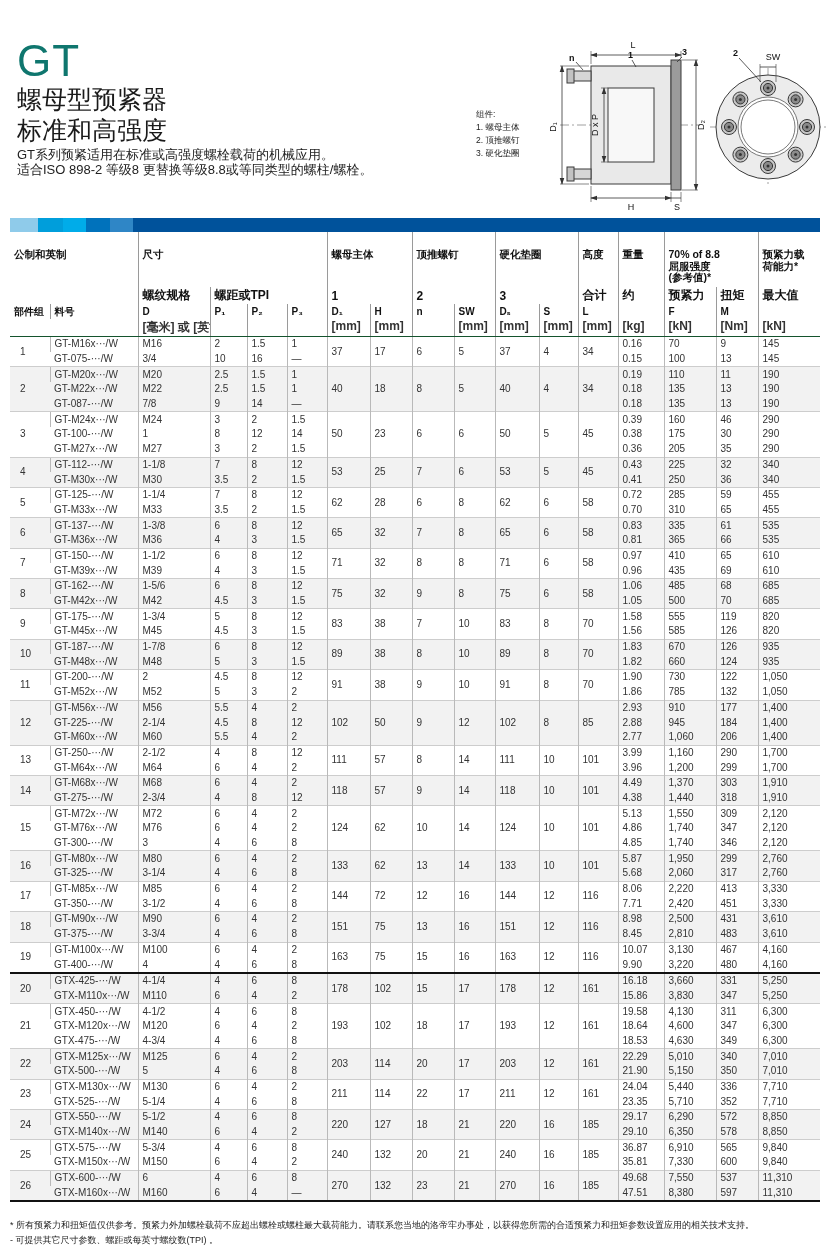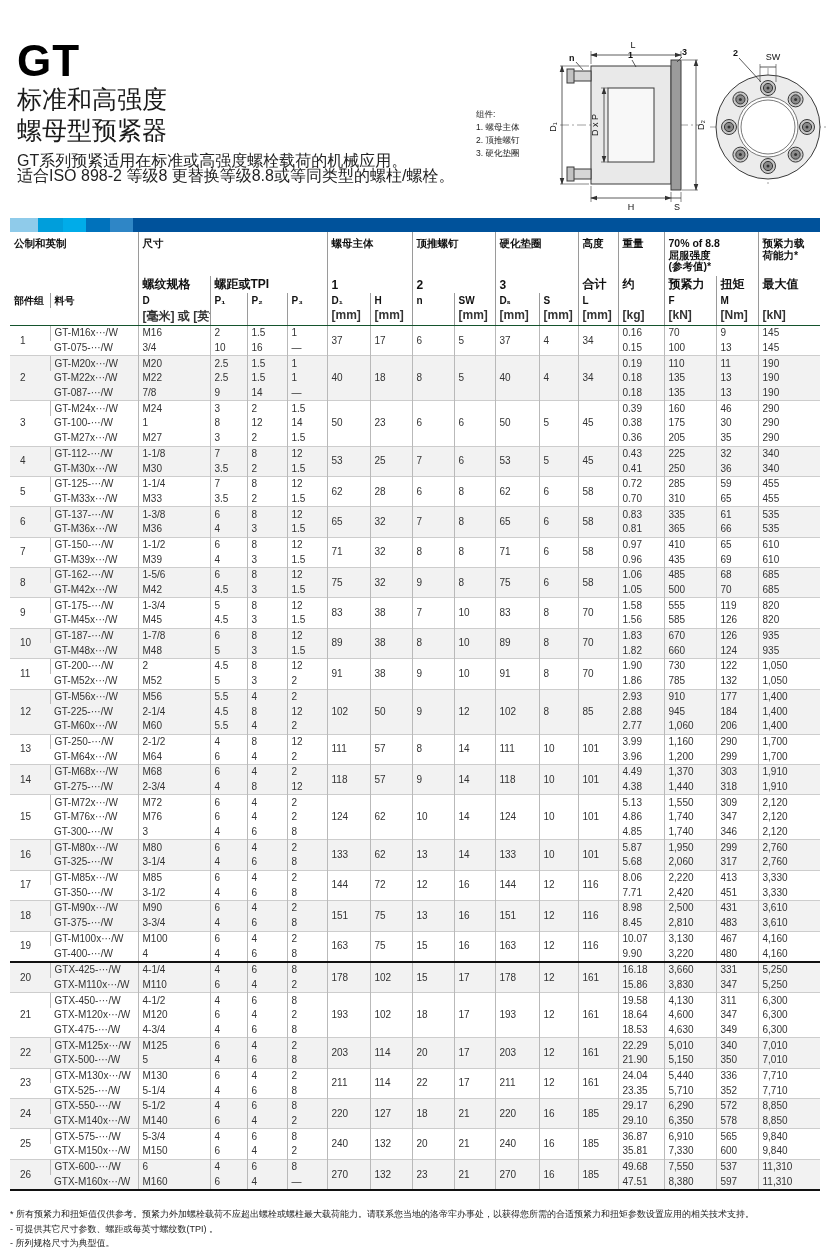--- a/index.html
+++ b/index.html
@@ -1,41 +1,41 @@
 <!DOCTYPE html>
 <html><head>
 <meta charset="utf-8">
 <style>
   html,body{margin:0;padding:0}
   body{width:830px;height:1249px;position:relative;background:#fff;
        font-family:"Liberation Sans","DejaVu Sans",sans-serif;color:#1a1a1a;overflow:hidden}
 
   
   .title-block{position:absolute;left:17px;top:38px;width:440px}
-  .gt-title{font-size:44px;font-weight:700;line-height:46px;letter-spacing:1px;color:#000000}
+  .gt-title{font-size:44px;font-weight:400;line-height:46px;letter-spacing:1px;color:#0f766e}
   .subtitle{font-size:25px;font-weight:400;line-height:31px;color:#1a1a1a}
-  .desc{font-size:16px;line-height:15px;margin-top:7px;color:#222}
+  .desc{font-size:13px;line-height:15px;margin-top:1px;color:#222}
 
   
   .diagram{position:absolute;top:34px;right:2px;width:360px;height:182px}
   .legend{position:absolute;left:8px;top:74px;font-size:8.5px;line-height:13px;color:#222;z-index:2}
   .diagram svg{position:absolute;right:0;top:0}
   .dim-label{font-size:9px;fill:#111}
   .ref-label{font-size:9px;font-weight:bold;fill:#111}
 
   
   .main{position:absolute;left:10px;top:218px;width:810px}
   .bar{display:flex;height:14px;width:810px}
   .bar div{height:14px}
 
   table{border-collapse:collapse;table-layout:fixed;width:810px;border-bottom:2px solid #111}
   th,td{font-size:10px;text-align:left;vertical-align:middle;overflow:hidden;white-space:nowrap;padding:0 0 0 4px}
   td{height:14.7px;line-height:12px;color:#333}
   thead th{font-weight:bold;color:#111}
-  tr.h1 th{vertical-align:top;padding-top:6px;height:38px;font-size:10.5px;line-height:11.5px}
+  tr.h1 th{vertical-align:top;padding-top:17px;height:38px;font-size:10.5px;line-height:11.5px}
   tr.h2 th{height:14px;font-size:12px}
   tr.h3 th{height:15px;font-size:10px}
   tr.h4 th{height:16px;font-weight:bold;font-size:12px;color:#333;border-bottom:1px solid #14532d;vertical-align:top}
   .small-unit{font-size:8px}
   .ctr{text-align:left}
   tr.h1 th.maj{border-left:1px solid #9a9a9a}
   tr.h2 th+th,tr.h3 th+th,tr.h4 th+th{border-left:1px solid #9a9a9a}
   tbody td+td{border-left:1px solid #b9b9b9}
   tbody tr.group-start td{border-top:1px solid #cdcdcd}
   tbody tr.section-start td{border-top:2px solid #111}
@@ -43,22 +43,22 @@
   td.c-grp{padding-left:10px;color:#333}
 
   .footnotes{margin-top:17px;font-size:9px;line-height:13.5px;color:#222;width:818px}
   .footnotes div{margin-bottom:1px}
 </style>
 </head>
 <body>
 
 <div class="title-block">
   <div class="gt-title">GT</div>
+  <div class="subtitle">螺母型预紧器</div>
   <div class="subtitle">标准和高强度</div>
-  <div class="subtitle">螺母型预紧器</div>
   <div class="desc">
     <div>GT系列预紧适用在标准或高强度螺栓载荷的机械应用。</div>
     <div>适合ISO 898-2 等级8 更替换等级8.8或等同类型的螺柱/螺栓。</div>
   </div>
 </div>
 
 <div class="diagram">
   <div class="legend">
     <div>组件:</div>
     <div>1. 螺母主体</div>

